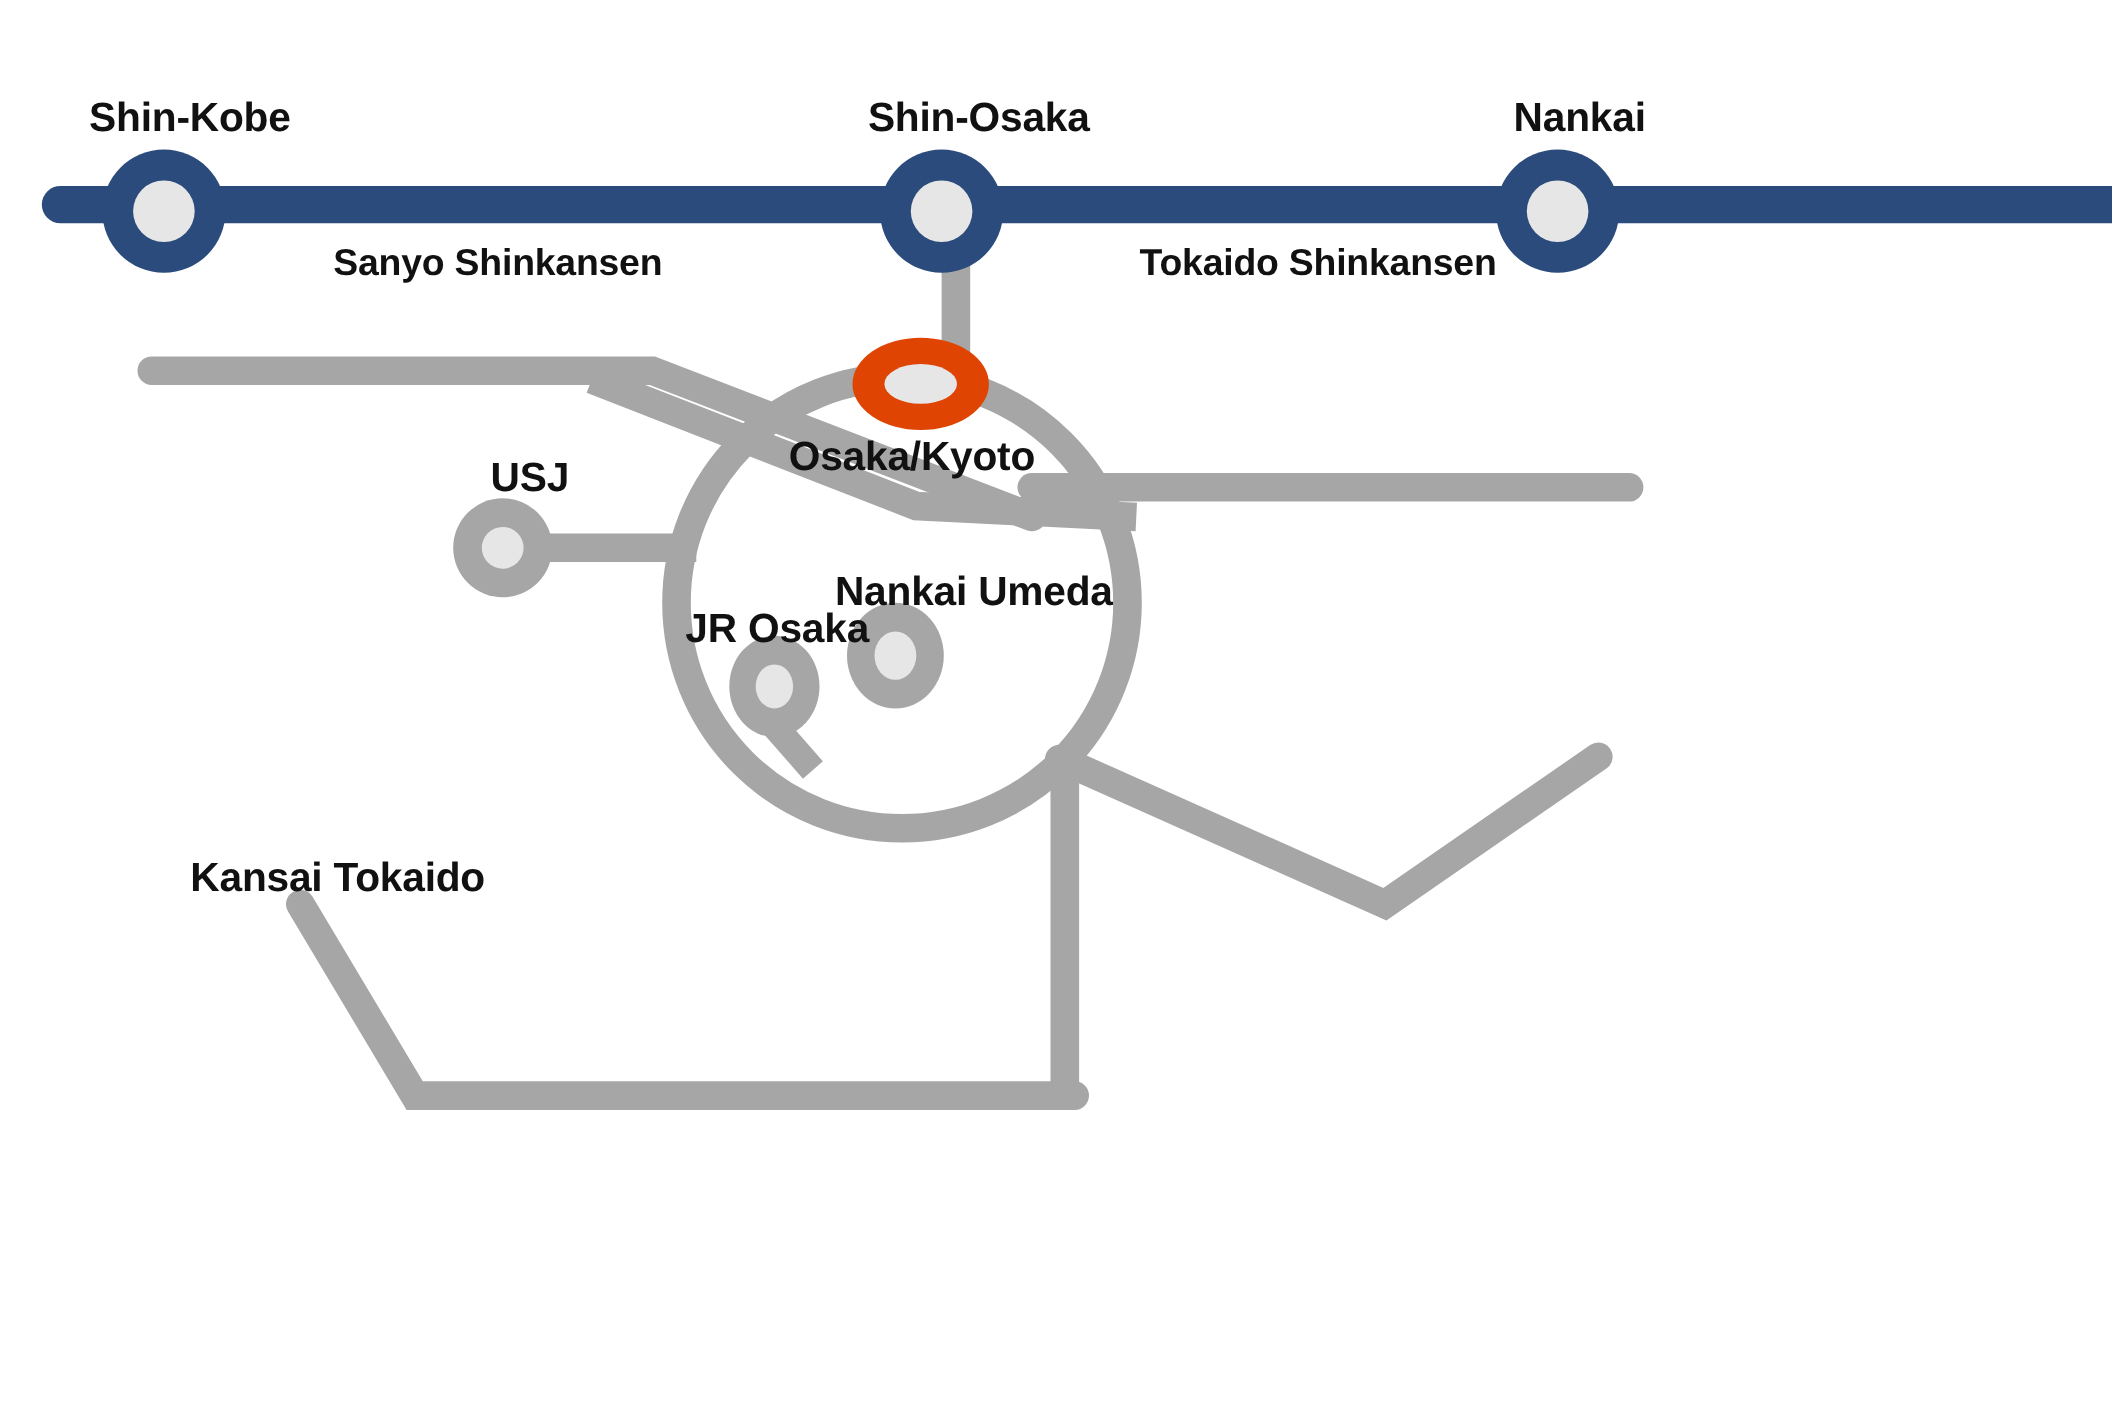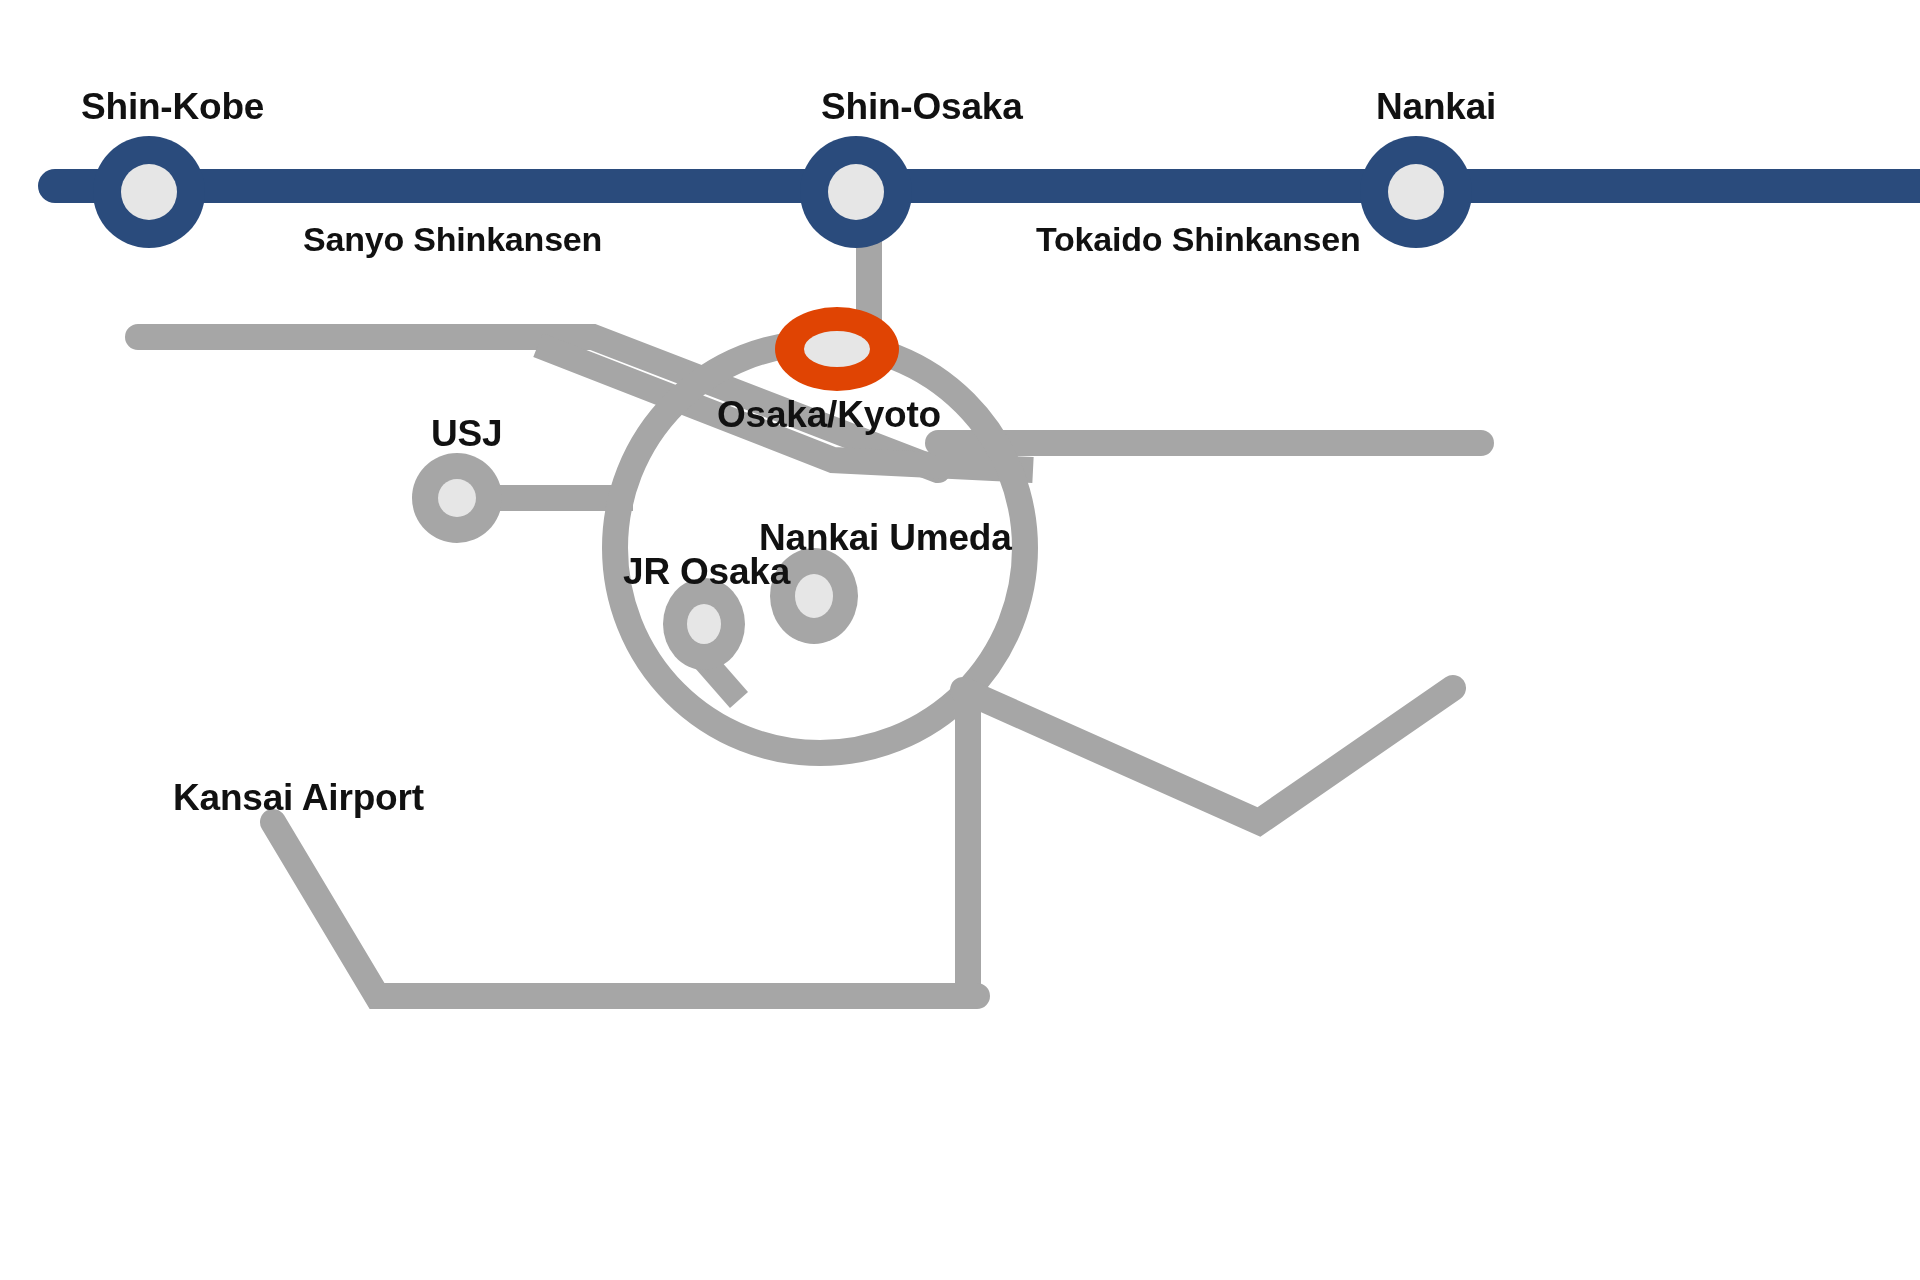--- a/index.html
+++ b/index.html
@@ -31,26 +31,26 @@
     position: absolute;
     font-weight: bold;
     color: #111111;
     white-space: nowrap;
     line-height: 1;
     letter-spacing: -0.2px;
   }
   .station-label { font-size: 37px; }
   .line-label { font-size: 34px; }
   .lbl-shin-kobe   { left: 48px;   top: 88px; }
-  .lbl-shin-osaka  { left: 788px;  top: 88px; }
+  .lbl-shin-osaka  { left: 756px;  top: 88px; }
   .lbl-kyoto       { left: 1343px; top: 88px; }
   .lbl-sanyo       { left: 270px;  top: 222px; }
   .lbl-tokaido     { left: 1003px; top: 222px; }
   .lbl-osaka-umeda { left: 684px;  top: 396px; }
-  .lbl-usj         { left: 398px;  top: 415px; }
+  .lbl-usj         { left: 413px;  top: 415px; }
   .lbl-nankai      { left: 726px;  top: 519px; }
   .lbl-jr-namba    { left: 590px;  top: 553px; }
   .lbl-kansai      { left: 140px;  top: 779px; }
 </style>
 </head>
 <body>
 
 <div id="map-root">
 
   <svg id="map-svg" viewBox="0 0 1920 1280" xmlns="http://www.w3.org/2000/svg">
@@ -138,15 +138,15 @@
   <div class="line-label lbl-tokaido">Tokaido Shinkansen</div>
 
   <div class="station-label lbl-osaka-umeda">Osaka/Kyoto</div>
 
   <div class="station-label lbl-usj">USJ</div>
 
   <div class="station-label lbl-nankai">Nankai Umeda</div>
 
   <div class="station-label lbl-jr-namba">JR Osaka</div>
 
-  <div class="station-label lbl-kansai">Kansai Airport</div>
+  <div class="station-label lbl-kansai">Kansai Tokaido</div>
 
 </div>
 
 </body></html>

